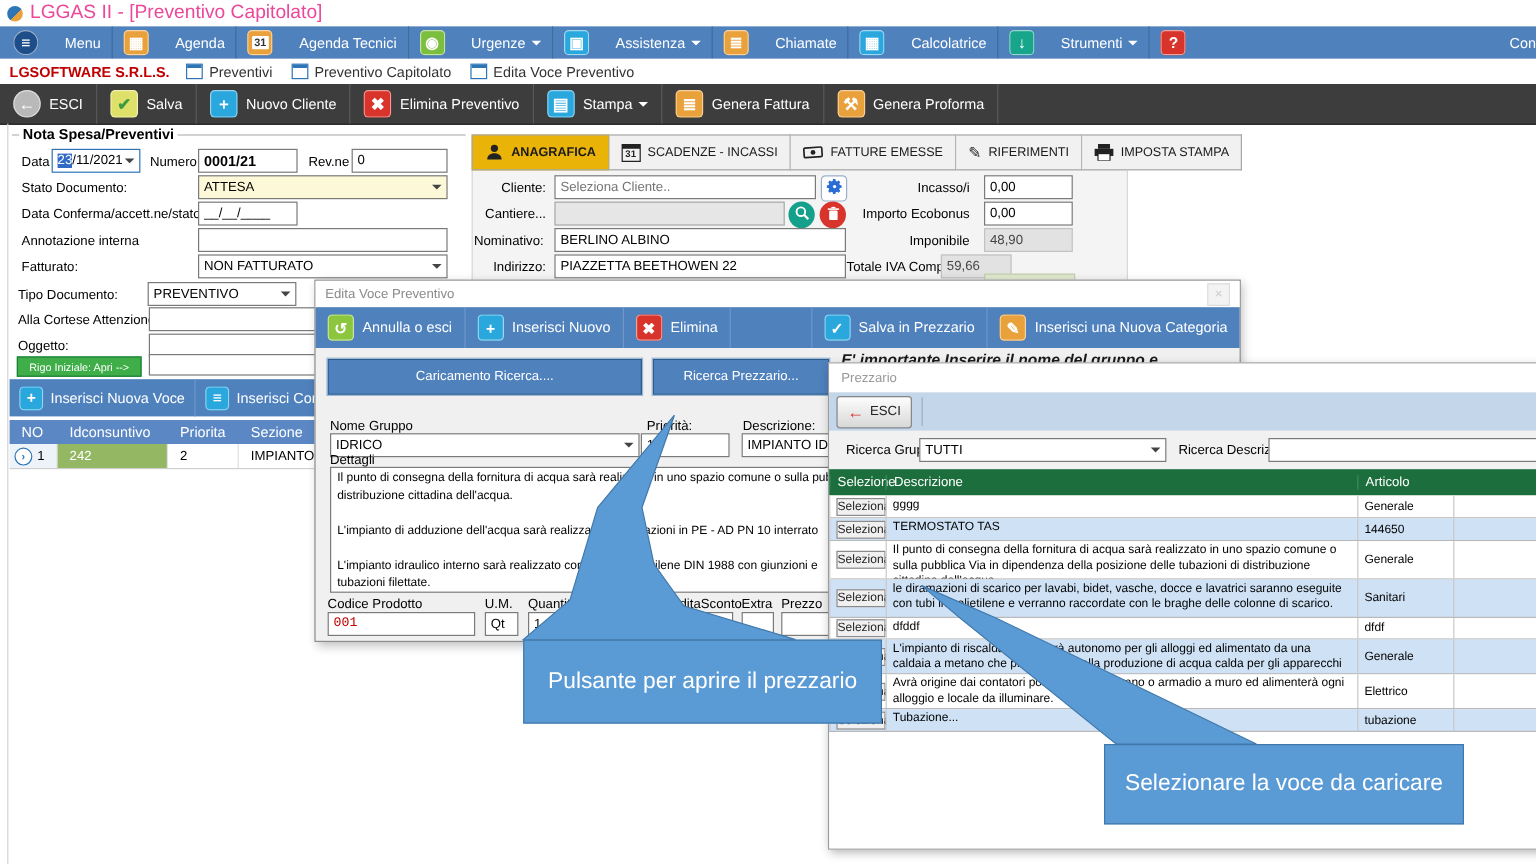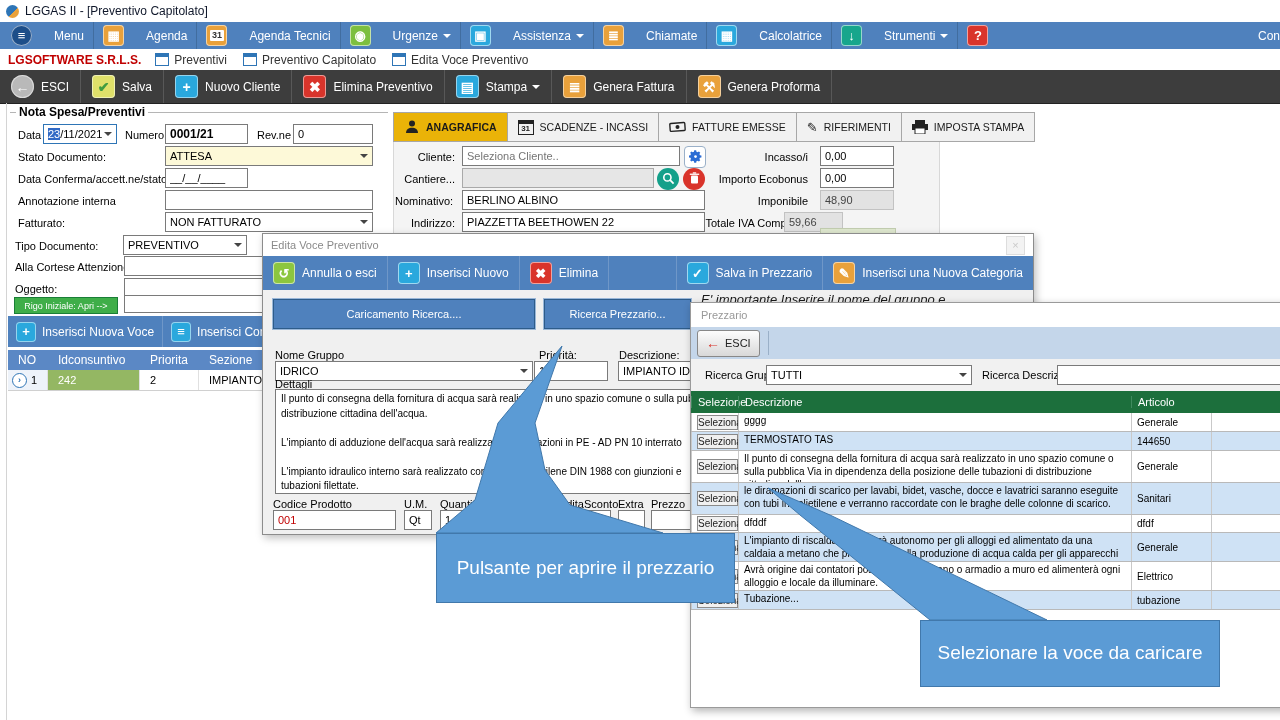--- a/index.html
+++ b/index.html
@@ -2,21 +2,21 @@
 <html><head>
 <meta charset="utf-8">
 <style>
   html,body{margin:0;padding:0}
   #root{position:relative;width:1280px;height:720px;background:#fff;overflow:hidden;
         font-family:"Liberation Sans",sans-serif;font-size:11px;color:#000}
   .abs{position:absolute}
   
   .titlebar{left:0;top:0;width:1280px;height:22px;background:#fff;display:flex;align-items:center;border-bottom:1px solid #e8e8e8}
   .appicon{width:13px;height:13px;border-radius:50%;margin:0 6px 0 6px;background:linear-gradient(135deg,#2e75b6 55%,#e9a13b 55%)}
-  .apptitle{font-size:12px;color:#0f172a}
+  .apptitle{font-size:16px;color:#ec4899}
   
   .menubar{left:0;top:22px;width:1280px;height:27px;background:#4f81bd;display:flex;align-items:center;padding-left:2px;box-sizing:border-box}
   .mitem{display:flex;align-items:center;height:27px;padding:0 9px;border-right:1px solid #416d9f;cursor:pointer}
   .mi{width:21px;height:21px;border-radius:4px;display:inline-flex;align-items:center;justify-content:center;
       color:#fff;font-size:13px;font-weight:bold;box-shadow:inset 0 0 0 1px rgba(255,255,255,.55)}
   .mlabel{color:#fff;font-size:12px;margin-left:22px}
   .mcaret{width:0;height:0;border-left:4px solid transparent;border-right:4px solid transparent;border-top:4px solid #fff;margin-left:5px}
   .c-dkblue{background:#1d4e89;border-radius:50%}
   .c-orange{background:#e9a13b}.c-green{background:#7cbf3f}.c-cyan{background:#2aa8dd}
   .c-teal{background:#17a68c}.c-red{background:#d9342b}
@@ -71,21 +71,21 @@
   .dialog{left:262px;top:233px;width:770px;height:300px;background:#f0f0f0;border:1px solid #8c8c8c;z-index:10;box-shadow:2px 3px 8px rgba(0,0,0,.25)}
   .dtitle{height:22px;background:#fff;display:flex;align-items:center;padding:0 8px;font-size:11px;color:#8a8a8a}
   .dclose{margin-left:auto;width:17px;height:17px;background:#f3f3f3;border:1px solid #ddd;color:#c9c9c9;
           display:flex;align-items:center;justify-content:center;font-size:11px;cursor:pointer}
   .dtool{height:34px;background:#4f81bd;display:flex;align-items:center}
   .dtb{display:flex;align-items:center;height:34px;padding:0 10px;border-right:1px solid #6f97c8;color:#fff;font-size:12px;cursor:pointer}
   .dtb .ic{width:22px;height:22px;border-radius:4px;display:inline-flex;align-items:center;justify-content:center;
            color:#fff;font-size:13px;font-weight:bold;box-shadow:inset 0 0 0 1px rgba(255,255,255,.55);margin-right:7px}
   .bigbtn{position:absolute;background:#4f81bd;border:1px solid #2e5c8a;outline:1px solid #9ab7d8;color:#fff;
           font-size:11px;display:flex;align-items:center;justify-content:center;cursor:pointer}
-  .notetext{position:absolute;font-size:13px;font-weight:normal;font-style:italic;color:#1a1a1a;white-space:nowrap}
+  .notetext{position:absolute;font-size:13px;font-weight:bold;font-style:italic;color:#1a1a1a;white-space:nowrap}
   .detbox{position:absolute;background:#fff;border:1px solid #7a7a7a;font-size:10px;line-height:1.45;
           padding:2px 5px;white-space:pre-wrap;overflow:hidden;box-sizing:border-box}
   
   .prezz{left:690px;top:302px;width:600px;height:404px;background:#f1f1f1;border:1px solid #9a9a9a;z-index:20;box-shadow:2px 3px 8px rgba(0,0,0,.3)}
   .ptitle{height:24px;background:#fff;display:flex;align-items:center;padding:0 10px;font-size:11px;color:#999}
   .ptool{height:32px;background:#c4d6ea;display:flex;align-items:center;padding-left:6px}
   .escibtn{height:25px;display:flex;align-items:center;background:linear-gradient(#fdfdfd,#d8d8d8);
            border:1px solid #888;border-radius:3px;padding:0 8px;cursor:pointer}
   .escibtn .arr{color:#d9342b;font-weight:bold;font-size:14px;margin-right:5px}
   .pfilter{height:32px;background:#f1f1f1;position:relative}
@@ -416,21 +416,21 @@
     <span class="lab" style="left:12px;top:144px">Dettagli</span>
     <div class="detbox" style="left:12px;top:155px;width:716px;height:105px">Il punto di consegna della fornitura di acqua sarà realizzato in uno spazio comune o sulla pubblica Via in dipendenza della posizione delle tubazioni di
 distribuzione cittadina dell'acqua.
 
 L'impianto di adduzione dell'acqua sarà realizzato con tubazioni in PE - AD PN 10 interrato
 
 L'impianto idraulico interno sarà realizzato con tubo in polietilene DIN 1988 con giunzioni e
 tubazioni filettate.</div>
 
     <span class="lab" style="left:10px;top:264px">Codice Prodotto</span>
-    <input class="tin" style="left: 10px; top: 276px; width: 123px; color: rgb(192, 0, 0);" value="001">
+    <input class="tin" style="left: 10px; top: 276px; width: 123px; color: rgb(192, 0, 0); font-family: Liberation Mono, monospace;" value="001">
     <span class="lab" style="left:141px;top:264px">U.M.</span>
     <input class="tin" style="left: 141px; top: 276px; width: 28px;" value="Qt">
     <span class="lab" style="left:177px;top:264px">Quantità</span>
     <input class="tin" style="left: 177px; top: 276px; width: 55px;" value="1">
     <span class="lab" style="left:247px;top:264px">Prezzo Vendita</span>
     <input class="tin" style="left: 247px; top: 276px; width: 60px;">
     <span class="lab" style="left:321px;top:264px">Sconto</span>
     <input class="tin" style="left: 321px; top: 276px; width: 27px;">
     <span class="lab" style="left:355px;top:264px">Extra</span>
     <input class="tin" style="left: 355px; top: 276px; width: 27px;">

